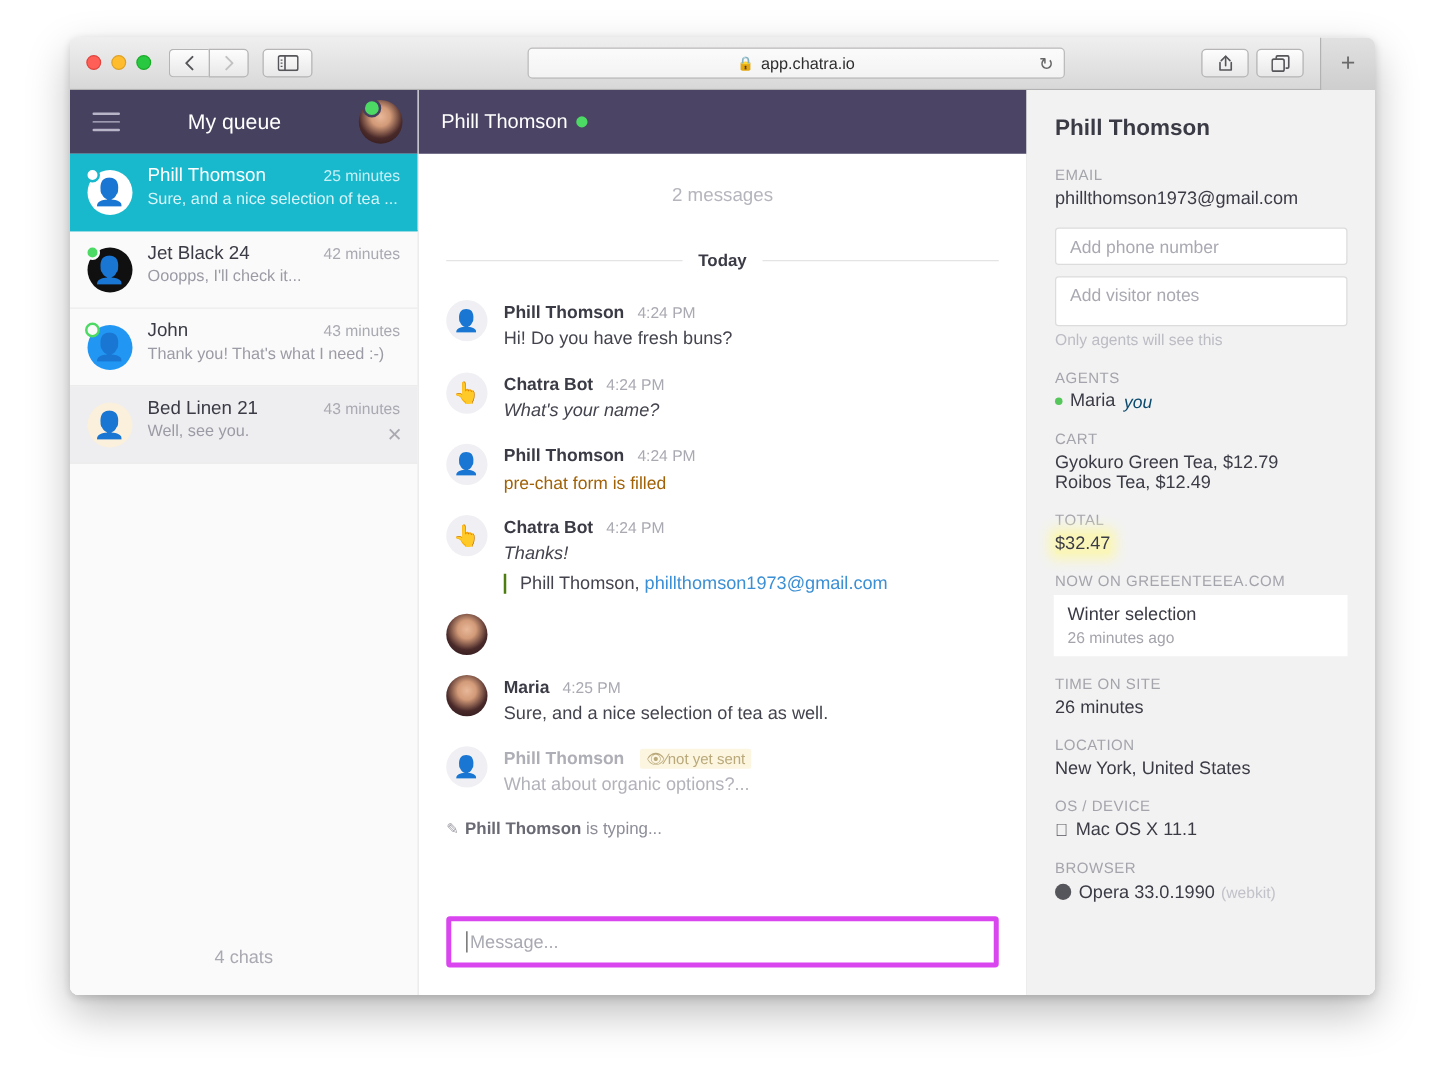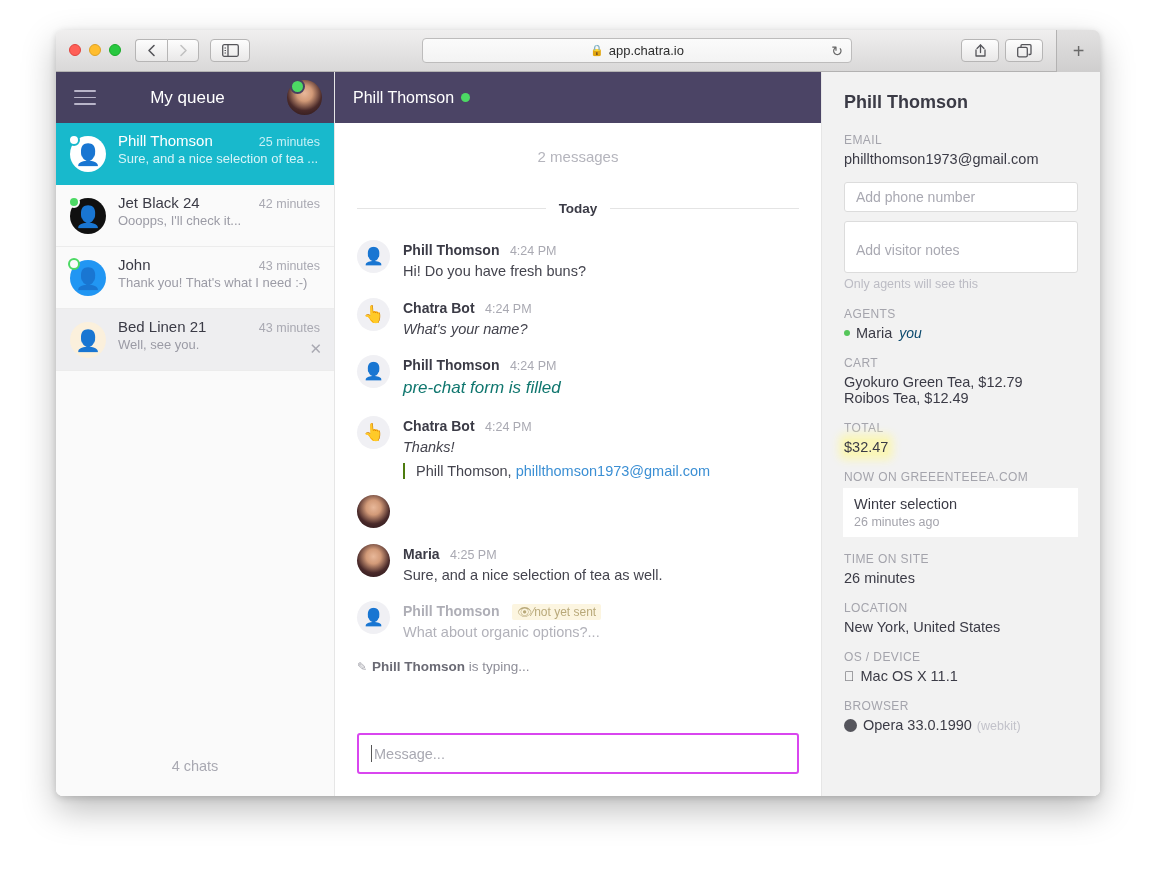--- a/index.html
+++ b/index.html
@@ -173,41 +173,41 @@
   }
   .msg-av.photo {
     background: radial-gradient(circle at 50% 38%, #e8b89a 0%, #d29a78 28%, #4a2a2a 62%, #241317 100%);
   }
   .msg-body { flex: 1; padding-top: 1px; }
   .msg-head { margin-bottom: 3px; }
   .msg-author { font-size: 14px; font-weight: bold; color: #3b3b46; }
   .msg-time { font-size: 12.5px; color: #a9a9b2; margin-left: 6px; }
   .msg-text { font-size: 14.5px; color: #44444e; line-height: 1.35; }
   .msg-text.ital { font-style: italic; }
-  .msg-text.muted { color: #0f766e; font-style: italic; font-size: 17px; }
+  .msg-text.muted { color: #a16207; font-size: 14px; }
   .quote {
     border-left: 2px solid #4d7c0f; padding-left: 11px;
     margin-top: 5px; font-size: 14.5px; color: #44444e;
   }
   .quote a { color: #3b8fd4; text-decoration: none; }
   .msg.pending .msg-author { color: #aeaeb6; }
   .msg.pending .msg-text   { color: #b2b2ba; font-style: normal; }
   .badge-notsent {
     display: inline-block; margin-left: 8px;
     background: #fcf5e0; color: #b9a97a;
     font-size: 12px; padding: 1px 5px; border-radius: 2px;
     font-weight: normal;
   }
   .typing { font-size: 13.5px; color: #8e8e98; margin: 4px 0 0 0; }
   .typing b { color: #6a6a74; }
   .typing .pen { margin-right: 5px; color: #a0a0a8; font-size: 12px; }
 
   .composer { padding: 10px 22px 22px; }
   .composer-box {
-    height: 41px; border: 2px solid #d946ef; border-radius: 3px;
+    height: 41px; border: 4px solid #d946ef; border-radius: 3px;
     display: flex; align-items: center; padding: 0 12px;
     font-size: 14.5px; color: #a9a9b2; position: relative;
   }
   .caret { width: 1px; height: 17px; background: #555; margin-right: 2px; }
 
   
   .info-col {
     width: 278px; background: #f2f2f2;
     padding: 20px 22px 0; overflow: hidden; position: relative;
   }
@@ -218,21 +218,21 @@
   }
   .info-val { font-size: 14.5px; color: #3b3b46; }
   .info-block { margin-bottom: 15px; }
   .inp {
     width: 100%; height: 30px; background: #fff;
     border: 1px solid #dcdcdc; border-radius: 3px;
     padding: 0 11px; font-size: 14px; color: #a9a9b2;
     display: flex; align-items: center; margin-bottom: 9px;
     font-family: "Liberation Sans", sans-serif;
   }
-  .inp.area { height: 52px; align-items: center; padding-top: 6px; margin-bottom: 4px; }
+  .inp.area { height: 40px; align-items: flex-start; padding-top: 6px; margin-bottom: 4px; }
   .hint { font-size: 12.5px; color: #bcbcc4; margin-bottom: 16px; }
   .agent-row { font-size: 14.5px; color: #3b3b46; display: flex; align-items: center; }
   .agent-row .gdot { width: 6px; height: 6px; border-radius: 50%; background: #55c65a; margin-right: 6px; }
   .agent-row .you { color: #0c4a6e; font-style: italic; margin-left: 7px; font-size: 14px; }
   .hl-total {
     display: inline-block;
     background: #faf6b9;
     box-shadow: 0 0 9px 5px #faf6b9;
     border-radius: 2px;
   }

